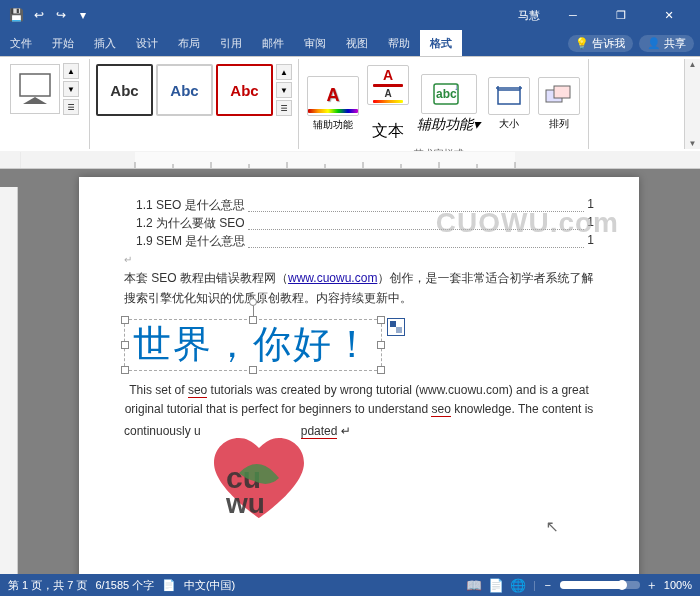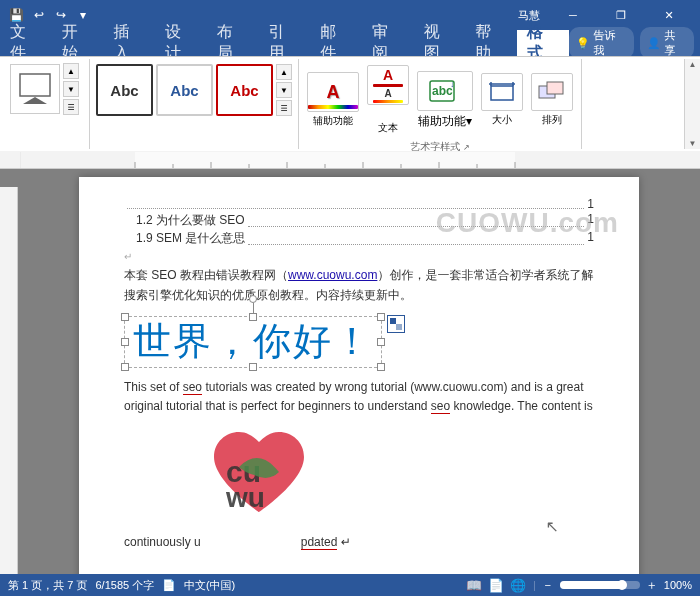--- a/index.html
+++ b/index.html
@@ -127,21 +127,21 @@
     }
     .handle-tl { top: -4px; left: -4px; cursor: nw-resize; }
     .handle-tc { top: -4px; left: calc(50% - 4px); cursor: n-resize; }
     .handle-tr { top: -4px; right: -4px; cursor: ne-resize; }
     .handle-ml { top: calc(50% - 4px); left: -4px; cursor: w-resize; }
     .handle-mr { top: calc(50% - 4px); right: -4px; cursor: e-resize; }
     .handle-bl { bottom: -4px; left: -4px; cursor: sw-resize; }
     .handle-bc { bottom: -4px; left: calc(50% - 4px); cursor: s-resize; }
     .handle-br { bottom: -4px; right: -4px; cursor: se-resize; }
 
-    .doc-eng-text { font-size: 12px; color: #333; line-height: 1.6; margin-bottom: 16px; }
+    .doc-eng-text { font-size: 12px; color: #333; line-height: 1.6; margin-bottom: 4px; text-align: center; }
 
     
     #ruler-v {
       position: absolute;
       left: 0;
       top: 18px;
       width: 18px;
       background: #f3f3f3;
       border-right: 1px solid #ccc;
       height: 100%;
@@ -150,21 +150,21 @@
     
     #ribbon-tabs-row {
       display: flex;
       align-items: center;
       background: #2b579a;
       height: 26px;
       padding: 0 0;
     }
     .rtab {
       padding: 3px 10px;
-      font-size: 16px;
+      font-size: 11px;
       color: rgba(255,255,255,0.85);
       cursor: pointer;
       height: 26px;
       display: flex;
       align-items: center;
     }
     .rtab.active { background: #fff; color: #2b579a; font-weight: bold; }
 
     
     .ribbon-scrollbar {
@@ -274,32 +274,32 @@
           <span style="font-size:10px;margin-top:2px;text-align:center;">辅助功能</span>
         </div>
 
         <div style="display:flex;flex-direction:column;align-items:center;cursor:pointer;padding:2px;min-width:42px;">
           <div style="width:42px;height:40px;border:1px solid #ccc;border-radius:2px;display:flex;flex-direction:column;align-items:center;justify-content:center;background:#fff;gap:1px;">
             <span style="font-size:14px;font-weight:bold;color:#c00000;">A</span>
             <div style="width:30px;height:3px;background:#c00000;border-radius:1px;"></div>
             <span style="font-size:10px;font-weight:bold;color:#333;">A</span>
             <div style="width:30px;height:3px;background:linear-gradient(to right,#f00,#f90,#ff0);border-radius:1px;"></div>
           </div>
-          <span style="font-size:10px;margin-top:16px;text-align:center;">文本</span>
+          <span style="font-size:16px;margin-top:16px;text-align:center;">文本</span>
         </div>
 
         <div style="display:flex;flex-direction:column;align-items:center;cursor:pointer;padding:2px;min-width:58px;">
           <div style="width:56px;height:40px;border:1px solid #ccc;border-radius:2px;display:flex;align-items:center;justify-content:center;background:#fff;">
             <svg width="34" height="28" viewBox="0 0 34 28">
               <rect x="2" y="4" width="24" height="20" rx="2" fill="none" stroke="#2b8a3e" stroke-width="1.5"></rect>
               <text x="4" y="18" font-size="12" fill="#2b8a3e" font-weight="bold">abc</text>
               <text x="22" y="10" font-size="9" fill="#2b579a">↓</text>
             </svg>
           </div>
-          <span style="font-size:12px;margin-top:2px;text-align:left;">辅助功能▾</span>
+          <span style="font-size:14px;margin-top:2px;text-align:left;font-style:italic;">辅助功能▾</span>
         </div>
 
         <div style="display:flex;flex-direction:column;align-items:center;cursor:pointer;padding:2px;min-width:42px;height:58px;justify-content:flex-start;padding-top:2px;">
           <div style="width:42px;height:40px;border:1px solid #ccc;border-radius:2px;display:flex;align-items:center;justify-content:center;background:#fff;">
             <svg width="30" height="28" viewBox="0 0 30 28">
               <rect x="4" y="8" width="22" height="14" fill="none" stroke="#2b579a" stroke-width="1.5"></rect>
               <line x1="4" y1="4" x2="4" y2="8" stroke="#2b579a" stroke-width="1.5"></line>
               <line x1="26" y1="4" x2="26" y2="8" stroke="#2b579a" stroke-width="1.5"></line>
               <line x1="2" y1="6" x2="28" y2="6" stroke="#2b579a" stroke-width="1.5" marker-start="url(#arrow)" marker-end="url(#arrow)"></line>
             </svg>
@@ -362,20 +362,21 @@
       <div id="doc-page" style="background:white;width:560px;margin:0 auto;padding:20px 45px 20px 45px;min-height:420px;box-shadow:0 0 8px rgba(0,0,0,0.3);position:relative;">
         
         
         <div style="position:absolute;top:30px;right:20px;color:rgba(180,180,180,0.6);font-size:28px;font-weight:bold;pointer-events:none;z-index:10;letter-spacing:1px;">
           <span>CUOWU.com</span>
         </div>
 
         
         <div>
           <div class="doc-toc" style="font-size:12px;color:#333;margin-bottom:1px;display:flex;">
+            <span>　1.1 SEO 是什么意思</span>
             <span style="flex:1;border-bottom:1px dotted #999;margin:0 3px 2px 3px;"></span>
             <span>1</span>
           </div>
           <div class="doc-toc" style="font-size:12px;color:#333;margin-bottom:1px;display:flex;">
             <span>　1.2 为什么要做 SEO</span>
             <span style="flex:1;border-bottom:1px dotted #999;margin:0 3px 2px 3px;"></span>
             <span>1</span>
           </div>
           <div class="doc-toc" style="font-size:12px;color:#333;margin-bottom:4px;display:flex;">
             <span>　1.9 SEM 是什么意思</span>
@@ -414,39 +415,39 @@
               </svg>
           </div>
           
           <div id="wordart-text" style="font-size:38px;color:#0070c0;font-weight:normal;font-family:SimHei,'Microsoft YaHei',Arial;line-height:1.1;letter-spacing:2px;min-width:240px;text-align:center;">世界，你好！</div>
         </div>
 
         
         <div class="doc-eng-text" style="font-size:12px;color:#333;line-height:1.6;margin-top:6px;">This set of <span style="border-bottom:1px solid #c00000;color:#333;">seo</span> tutorials was created by wrong tutorial (www.cuowu.com) and is a great original tutorial that is perfect for beginners to understand <span style="border-bottom:1px solid #c00000;color:#333;">seo</span> knowledge. The content is</div>
 
         
+        <div style="font-size:12px;color:#333;margin-top:5px;display:flex;gap:50px;">
+            <span>continuously u</span>
+            <span style="margin-left:50px;"><span style="border-bottom:1px solid #c00000;">pdated</span> ↵</span>
+          </div>
+
+        
         <div style="margin-left:80px;margin-top:-5px;position:relative;width:120px;height:100px;display:inline-block;">
           
           <div style="position:relative;width:110px;height:95px;">
             <svg width="110" height="100" viewBox="0 0 110 100">
               <path d="M55,85 C55,85 10,55 10,30 C10,15 22,5 35,5 C42,5 48,8 55,15 C62,8 68,5 75,5 C88,5 100,15 100,30 C100,55 55,85 55,85 Z" fill="#e05060"></path>
 
               <text x="22" y="55" font-size="30" font-weight="bold" fill="#333333" opacity="0.85" font-family="Arial">cu</text>
               <text x="22" y="80" font-size="28" font-weight="bold" fill="#333333" opacity="0.85" font-family="Arial">wu</text>
 
               <path d="M35,40 Q55,20 75,45 Q65,55 50,48 Q40,45 35,40Z" fill="#4a8a4a" opacity="0.85"></path>
             </svg>
           </div>
         </div>
-
-        
-        <div style="font-size:12px;color:#333;margin-top:5px;display:flex;gap:50px;">
-            <span>continuously u</span>
-            <span style="margin-left:50px;"><span style="border-bottom:1px solid #c00000;">pdated</span> ↵</span>
-          </div>
 
         
         <div style="position:absolute;right:80px;top:340px;font-size:16px;color:#666;pointer-events:none;">↖</div>
 
       </div>
     </div>
   </div>
 </div>
 
 <div id="status-bar" style="background:#2b579a;height:22px;display:flex;align-items:center;padding:0 8px;color:white;font-size:11px;gap:8px;">

